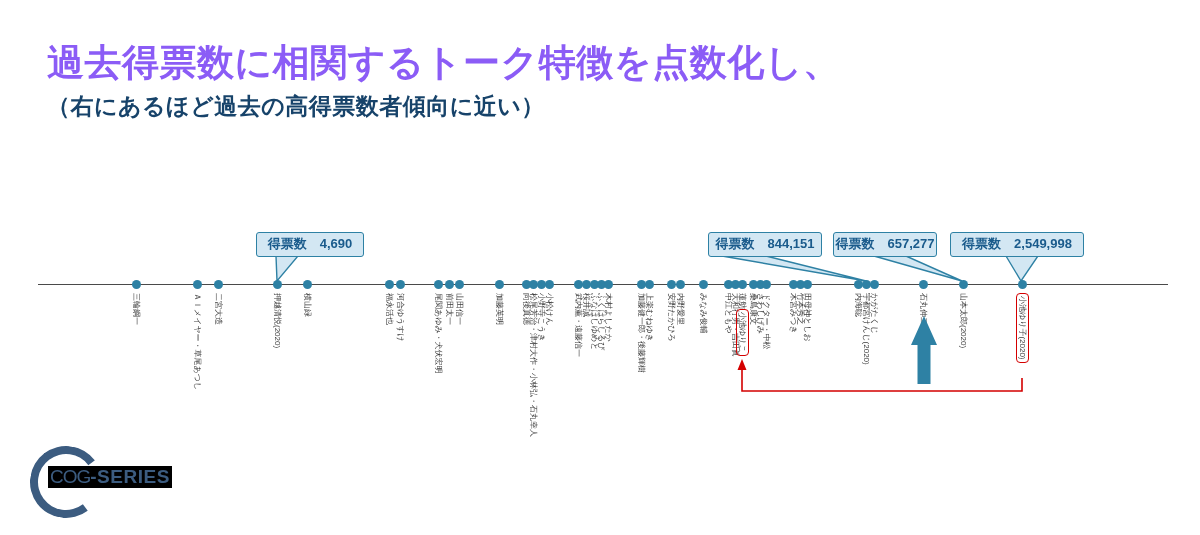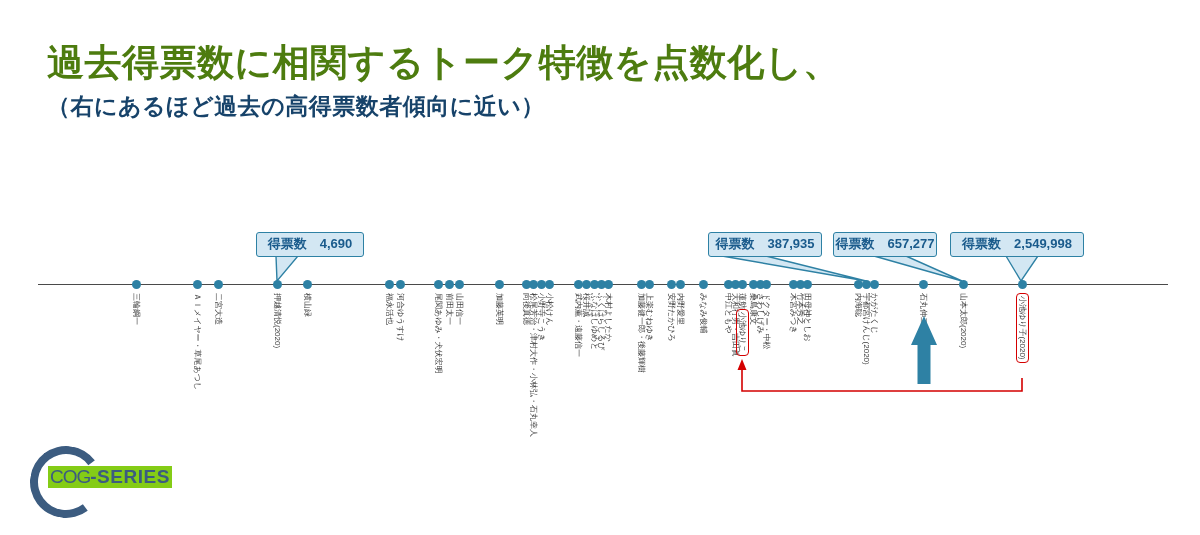--- a/index.html
+++ b/index.html
@@ -1,37 +1,37 @@
 <!DOCTYPE html>
 <html><head>
 <meta charset="utf-8">
 <style>
   html,body{margin:0;padding:0;background:#e8e8e8;}
   .slide{position:relative;width:1200px;height:535px;background:#ffffff;overflow:hidden;
          font-family:"Liberation Sans","DejaVu Sans",sans-serif;}
   
   .title-block{position:absolute;left:47px;top:40px;}
-  .title-line{font-size:37px;font-weight:bold;color:#4d7c0f;line-height:1.26;letter-spacing:0.5px;}
+  .title-line{font-size:37px;font-weight:bold;color:#8b5cf6;line-height:1.26;letter-spacing:0.5px;}
   .subtitle{font-size:23px;font-weight:bold;color:#17436A;margin-top:4px;letter-spacing:0.5px;}
   
   .chart{position:absolute;left:0;top:0;width:1200px;height:535px;}
   .axis{position:absolute;left:38px;top:284px;width:1130px;height:1.2px;background:#4a4a4a;z-index:1;}
   #overlay{position:absolute;left:0;top:0;z-index:3;pointer-events:none;}
   .dot{position:absolute;width:9px;height:9px;border-radius:50%;background:#2E81A4;z-index:4;}
   .vlabel{position:absolute;z-index:2;white-space:nowrap;font-size:8px;line-height:10px;
           color:#3a3a3a;transform-origin:0 0;transform:rotate(90deg);}
   .redbox{border:1.2px solid #D40000;border-radius:4px;padding:1px 2px;}
   .callout{position:absolute;z-index:4;background:#D3E7F3;border:1.6px solid #2E81A4;border-radius:3px;
            color:#1A5B8C;font-size:13px;font-weight:bold;text-align:center;box-sizing:border-box;
            line-height:22px;white-space:pre;}
   
   .logo{position:absolute;left:24px;top:442px;width:190px;height:80px;z-index:5;}
   .logo-c{position:absolute;left:6px;top:4px;width:56px;height:56px;border:8px solid #3C5C80;
           border-right-color:transparent;border-radius:50%;transform:rotate(8deg);}
-  .logo-text{position:absolute;left:24px;top:24px;font-size:19px;color:#3C5C80;background:#84cc16;
+  .logo-text{position:absolute;left:24px;top:24px;font-size:19px;color:#3C5C80;background:#000000;
              padding:0 2px;letter-spacing:0.5px;white-space:nowrap;}
   .logo-text .cog{font-weight:normal;letter-spacing:-1px;}
   .logo-text .series{font-weight:bold;}
 </style>
 </head>
 <body>
 
 <div class="slide">
 
   <div class="title-block">
@@ -45,21 +45,21 @@
         <polygon points="276,256 298,256 277,281" fill="#D3E7F3" stroke="#2E81A4" stroke-width="1.4"></polygon>
         <polygon points="722,256 766,256 866,281" fill="#D3E7F3" stroke="#2E81A4" stroke-width="1.4"></polygon>
         <polygon points="874,256 906,256 962,281" fill="#D3E7F3" stroke="#2E81A4" stroke-width="1.4"></polygon>
         <polygon points="1006,256 1038,256 1021,281" fill="#D3E7F3" stroke="#2E81A4" stroke-width="1.4"></polygon>
         <polygon points="924,316,937,345,930.5,345,930.5,384,917.5,384,917.5,345,911,345" fill="#2E81A4"></polygon>
         <path d="M742,370 L742,391 L1022,391 L1022,378" fill="none" stroke="#D40000" stroke-width="1.6"></path>
         <polygon points="742,359,737.5,370,746.5,370" fill="#D40000"></polygon>
       </svg>
     <div id="callouts">
         <div class="callout" style="left: 256px; top: 232px; width: 108px; height: 25px;">得票数　4,690</div>
-        <div class="callout" style="left: 708px; top: 232px; width: 114px; height: 25px;">得票数　387,935</div>
+        <div class="callout" style="left: 708px; top: 232px; width: 114px; height: 25px;">得票数　844,151</div>
         <div class="callout" style="left: 833px; top: 232px; width: 104px; height: 25px;">得票数　657,277</div>
         <div class="callout" style="left: 950px; top: 232px; width: 134px; height: 25px;">得票数　2,549,998</div>
       </div>
     <div id="points">
         <div class="dot" style="left: 131.5px; top: 280px;"></div>
         <div class="vlabel" style="left: 141px; top: 293px;">三輪綱一</div>
         <div class="dot" style="left: 192.5px; top: 280px;"></div>
         <div class="vlabel" style="left: 202px; top: 293px;">ＡＩメイヤー・草尾あつし</div>
         <div class="dot" style="left: 213.5px; top: 280px;"></div>
         <div class="vlabel" style="left: 223px; top: 293px;">二宮大造</div>

